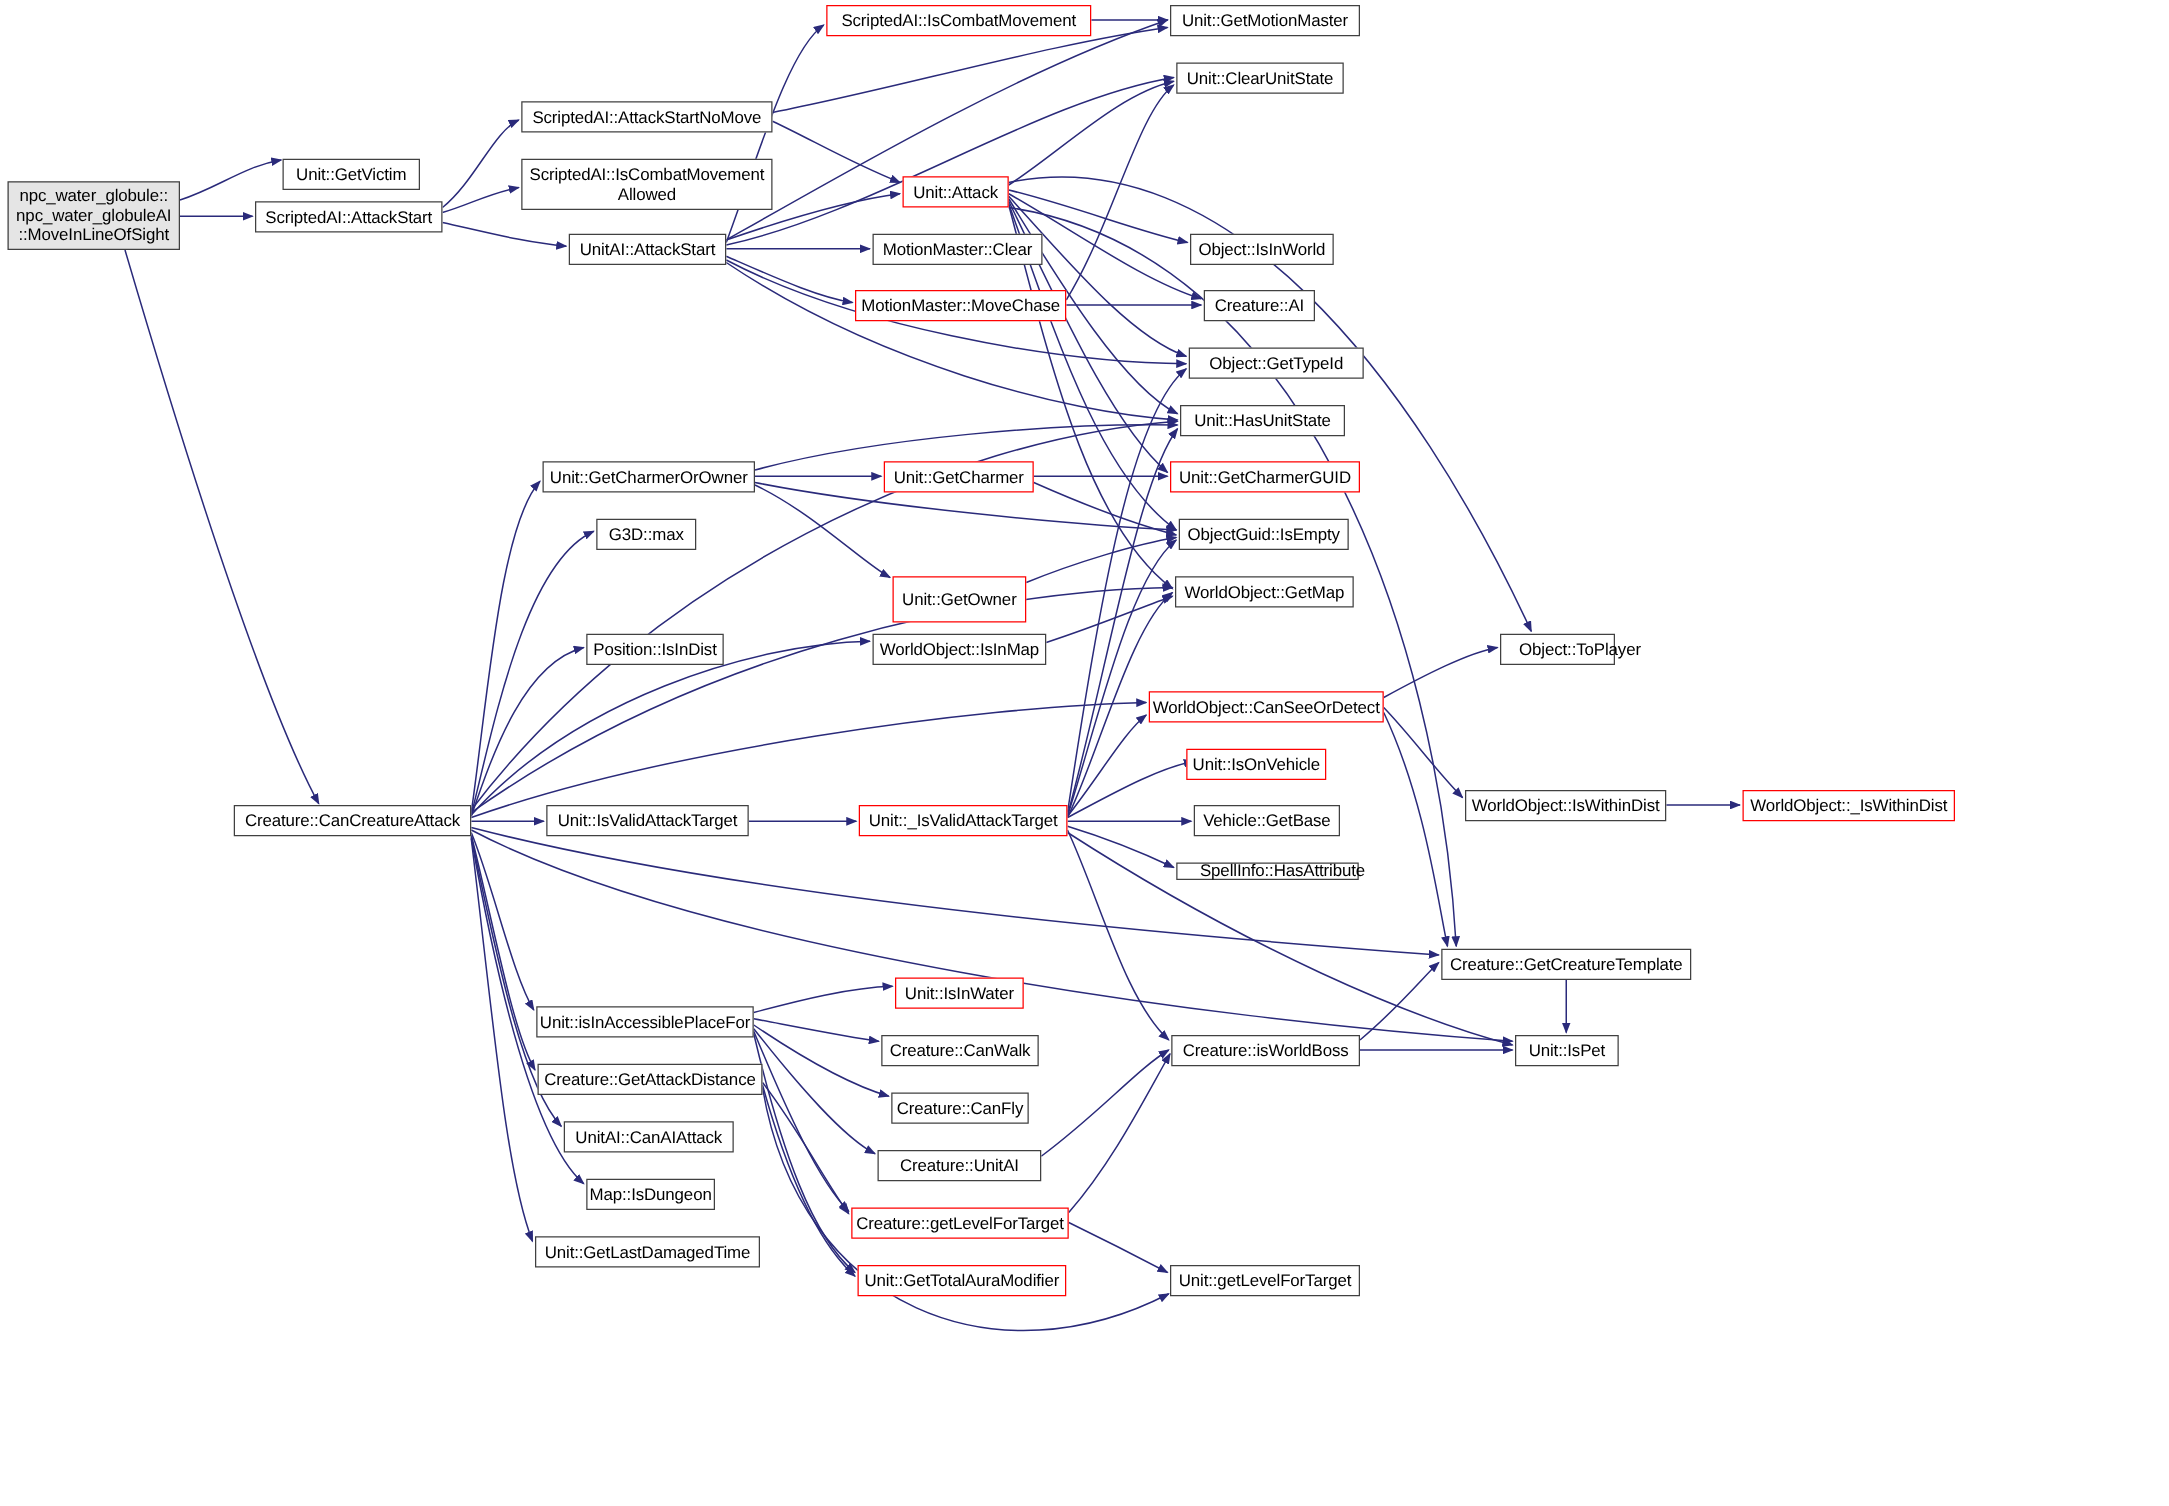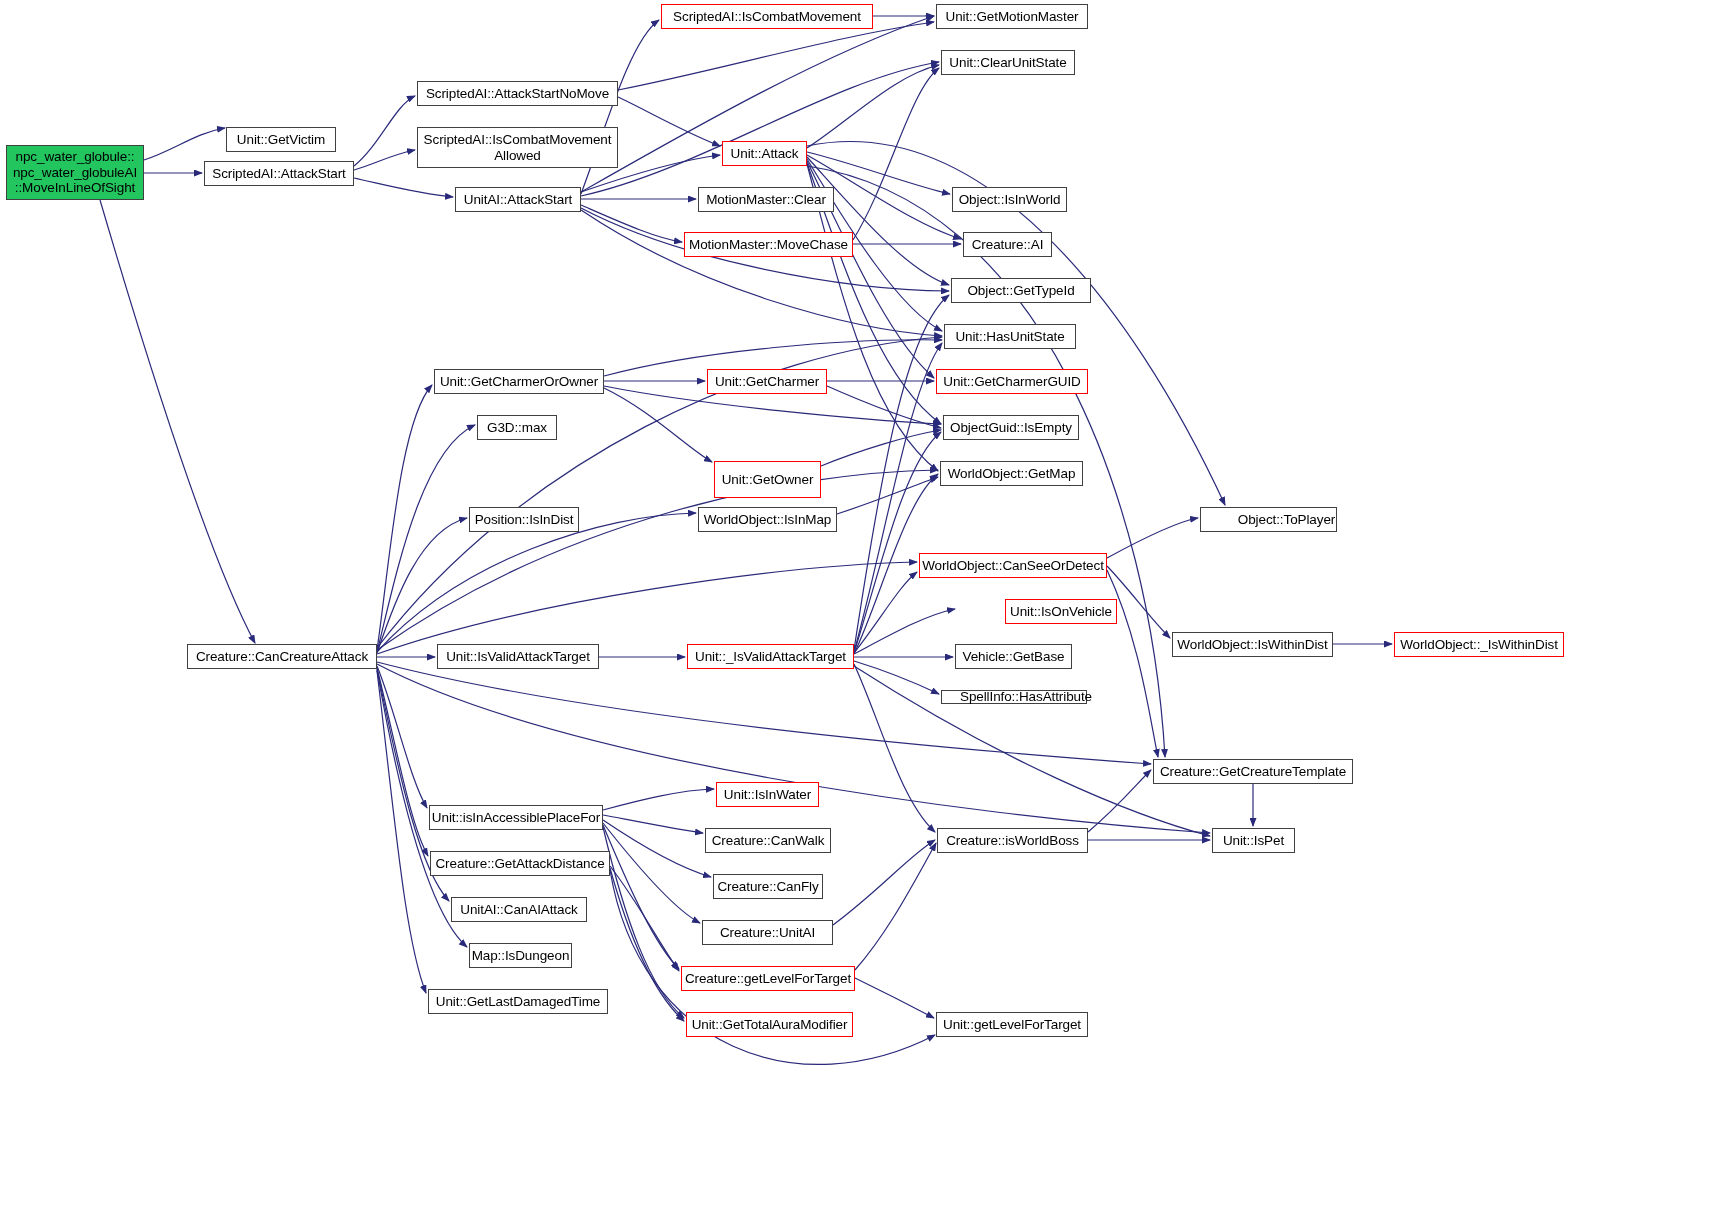--- a/index.html
+++ b/index.html
@@ -4,21 +4,21 @@
 <style>
   html,body{margin:0;padding:0;background:#ffffff;}
   #canvas{position:relative;width:1735px;height:1205px;background:#ffffff;
           font-family:"Liberation Sans","DejaVu Sans",sans-serif;overflow:hidden;}
   svg.edges{position:absolute;left:0;top:0;width:1735px;height:1205px;pointer-events:none;}
   .node{position:absolute;box-sizing:border-box;display:flex;align-items:center;
         justify-content:center;text-align:center;background:#ffffff;
         font-size:13.5px;color:#000000;line-height:1.15;white-space:pre-line;
         border:1px solid #404040;letter-spacing:-0.1px;}
   .node.red{border:1px solid #ff0000;}
-  .node.root{background:#22c55e;border:1px solid #404040;}
+  .node.root{background:#e5e5e5;border:1px solid #404040;}
 </style>
 </head>
 <body>
 
 <div id="canvas">
   <svg class="edges">
     <defs>
       <marker id="arrow" markerWidth="9" markerHeight="7" refX="8" refY="3.5" orient="auto" markerUnits="userSpaceOnUse">
         <polygon points="0 0, 9 3.5, 0 7" fill="#2a2a7a"></polygon>
       </marker>
@@ -130,23 +130,23 @@
       <div class="node" style="left: 944px; top: 324px; width: 132px; height: 25px;">Unit::HasUnitState</div>
       <div class="node" style="left: 434px; top: 369px; width: 170px; height: 25px;">Unit::GetCharmerOrOwner</div>
       <div class="node red" style="left: 707px; top: 369px; width: 120px; height: 25px;">Unit::GetCharmer</div>
       <div class="node red" style="left: 936px; top: 369px; width: 152px; height: 25px;">Unit::GetCharmerGUID</div>
       <div class="node" style="left: 477px; top: 415px; width: 80px; height: 25px;">G3D::max</div>
       <div class="node" style="left: 943px; top: 415px; width: 136px; height: 25px;">ObjectGuid::IsEmpty</div>
       <div class="node red" style="left: 714px; top: 461px; width: 107px; height: 37px;">Unit::GetOwner</div>
       <div class="node" style="left: 940px; top: 461px; width: 143px; height: 25px;">WorldObject::GetMap</div>
       <div class="node" style="left: 469px; top: 507px; width: 110px; height: 25px;">Position::IsInDist</div>
       <div class="node" style="left: 698px; top: 507px; width: 139px; height: 25px;">WorldObject::IsInMap</div>
-      <div class="node" style="left: 1200px; top: 507px; width: 137px; height: 25px; padding-left: 36px;">Object::ToPlayer</div>
+      <div class="node" style="left: 1200px; top: 507px; width: 92px; height: 25px; padding-left: 36px;">Object::ToPlayer</div>
       <div class="node red" style="left: 919px; top: 553px; width: 188px; height: 25px;">WorldObject::CanSeeOrDetect</div>
-      <div class="node red" style="left: 1005px; top: 599px; width: 112px; height: 25px; text-align: right;">Unit::IsOnVehicle</div>
+      <div class="node red" style="left: 949px; top: 599px; width: 112px; height: 25px; text-align: right;">Unit::IsOnVehicle</div>
       <div class="node" style="left: 1172px; top: 632px; width: 161px; height: 25px;">WorldObject::IsWithinDist</div>
       <div class="node red" style="left: 1394px; top: 632px; width: 170px; height: 25px;">WorldObject::_IsWithinDist</div>
       <div class="node" style="left: 187px; top: 644px; width: 190px; height: 25px;">Creature::CanCreatureAttack</div>
       <div class="node" style="left: 437px; top: 644px; width: 162px; height: 25px;">Unit::IsValidAttackTarget</div>
       <div class="node red" style="left: 687px; top: 644px; width: 167px; height: 25px;">Unit::_IsValidAttackTarget</div>
       <div class="node" style="left: 955px; top: 644px; width: 117px; height: 25px;">Vehicle::GetBase</div>
       <div class="node" style="left: 941px; top: 690px; width: 146px; height: 14px; padding-left: 24px;">SpellInfo::HasAttribute</div>
       <div class="node" style="left: 1153px; top: 759px; width: 200px; height: 25px;">Creature::GetCreatureTemplate</div>
       <div class="node" style="left: 1212px; top: 828px; width: 83px; height: 25px;">Unit::IsPet</div>
       <div class="node" style="left: 429px; top: 805px; width: 174px; height: 25px;">Unit::isInAccessiblePlaceFor</div>

